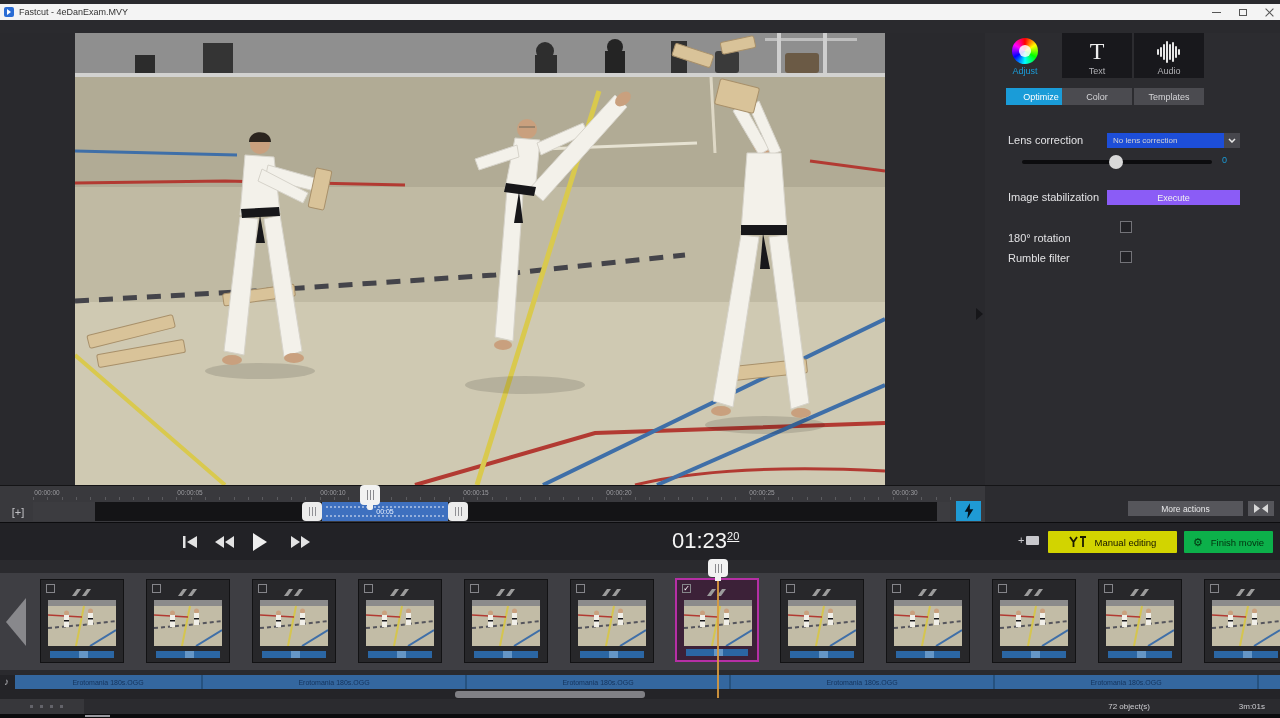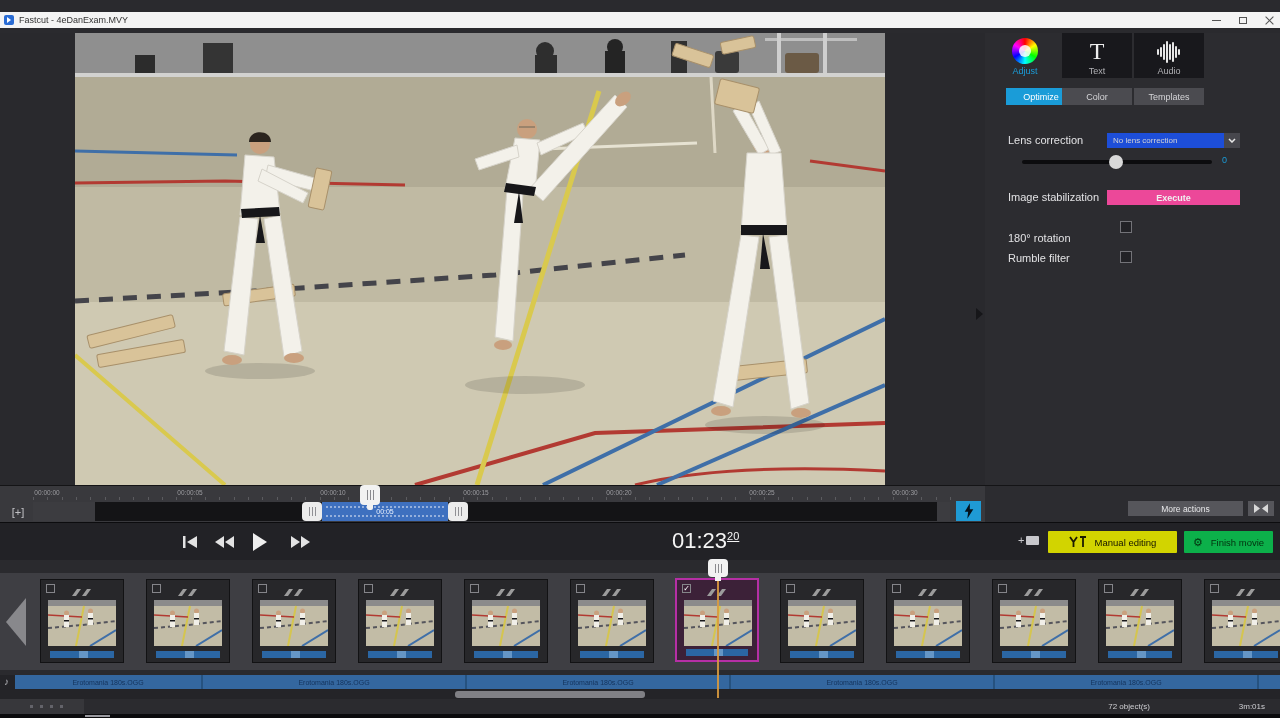--- a/index.html
+++ b/index.html
@@ -1,20 +1,20 @@
 <!DOCTYPE html>
 <html style="--accent-cyan: #1a9cd8; --selection-blue: #3e70bf; --manual-yellow: #d2d400; --finish-green: #0cb04a; --selected-magenta: #b62fa5; --audio-blue: #34679f; --playhead-orange: #d99a3e;"><head>
 <meta charset="utf-8">
 <style>
   html,body{margin:0;padding:0;background:#000;}
   *{box-sizing:border-box;font-family:"Liberation Sans",sans-serif;}
   .stage{position:relative;width:1280px;height:718px;overflow:hidden;background:#2a2a2e;}
 
   
-  .titlebar{position:absolute;left:0;top:12px;width:1280px;height:16px;background:#f4f4f4;display:flex;align-items:center;}
+  .titlebar{position:absolute;left:0;top:4px;width:1280px;height:16px;background:#f4f4f4;display:flex;align-items:center;}
   .appicon{width:10px;height:10px;margin-left:4px;background:#2a6cd4;border-radius:2px;position:relative;}
   .appicon::after{content:"";position:absolute;left:3px;top:2px;border-left:4px solid #fff;border-top:3px solid transparent;border-bottom:3px solid transparent;}
   .wtitle{font-size:9px;color:#333;margin-left:5px;}
   .wctrls{position:absolute;right:6px;top:0;height:16px;display:flex;align-items:center;gap:18px;}
   .wc-min{width:9px;height:1px;background:#555;}
   .wc-max{width:8px;height:7px;border:1px solid #555;}
   .wc-close{position:relative;width:9px;height:9px;}
   .wc-close::before,.wc-close::after{content:"";position:absolute;left:-1px;top:4px;width:11px;height:1px;background:#555;}
   .wc-close::before{transform:rotate(45deg);} .wc-close::after{transform:rotate(-45deg);}
 
@@ -44,21 +44,21 @@
   .subtab{position:absolute;top:55px;width:70px;height:17px;font-size:9px;display:flex;align-items:center;justify-content:center;color:#d5d5d8;background:#4b4b50;cursor:pointer;}
   .subtab.active{background:var(--accent-cyan,#1a9cd8);color:#fff;}
   .st-0{left:5px;margin-left:16px;} .st-1{left:77px;} .st-2{left:149px;}
   .plabel{position:absolute;left:23px;font-size:11px;color:#e2e2e4;}
   .dd{position:absolute;left:122px;top:100px;width:133px;height:15px;background:#1d4ed8;display:flex;align-items:center;cursor:pointer;}
   .dd span{font-size:8px;color:#d2d2d5;margin-left:6px;flex:1;}
   .dd .chev{width:16px;height:15px;background:#47474d;display:flex;align-items:center;justify-content:center;flex:none;}
   .slider-track{position:absolute;left:37px;top:127px;width:190px;height:4px;background:#0c0c0e;border-radius:2px;cursor:pointer;}
   .slider-handle{position:absolute;left:87px;top:-5px;width:14px;height:14px;border-radius:50%;background:#d8d8d8;}
   .slider-val{position:absolute;left:237px;top:122px;font-size:9px;color:var(--accent-cyan,#1a9cd8);}
-  .execbtn{position:absolute;left:122px;top:157px;width:133px;height:15px;background:#ec4899;color:#f0f0f0;font-size:9px;display:flex;align-items:center;justify-content:center;cursor:pointer;font-weight:bold;}
+  .execbtn{position:absolute;left:122px;top:157px;width:133px;height:15px;background:#8b5cf6;color:#f0f0f0;font-size:9px;display:flex;align-items:center;justify-content:center;cursor:pointer;}
   .pcheck{position:absolute;left:135px;width:12px;height:12px;background:#222226;border:1px solid #737378;cursor:pointer;}
 
   
   .scrubberband{position:absolute;left:0;top:485px;width:1280px;height:37px;background:#39393d;border-top:1px solid #141416;}
   .sb-right{position:absolute;left:985px;top:0;width:295px;height:37px;background:#2c2c30;}
   .ruler{position:absolute;left:0;top:0;width:960px;height:15px;}
   .mt{position:absolute;bottom:1px;width:1px;height:3px;background:#5b5b5f;}
   .tlab{position:absolute;top:3px;transform:translateX(-50%);font-size:6.5px;color:#9c9ca0;}
   .addclip{position:absolute;left:7px;top:16px;width:22px;height:19px;color:#c2c2c6;font-size:11px;display:flex;align-items:center;justify-content:center;cursor:pointer;}
   .track{position:absolute;left:33px;top:16px;width:917px;height:19px;background:#141416;}

